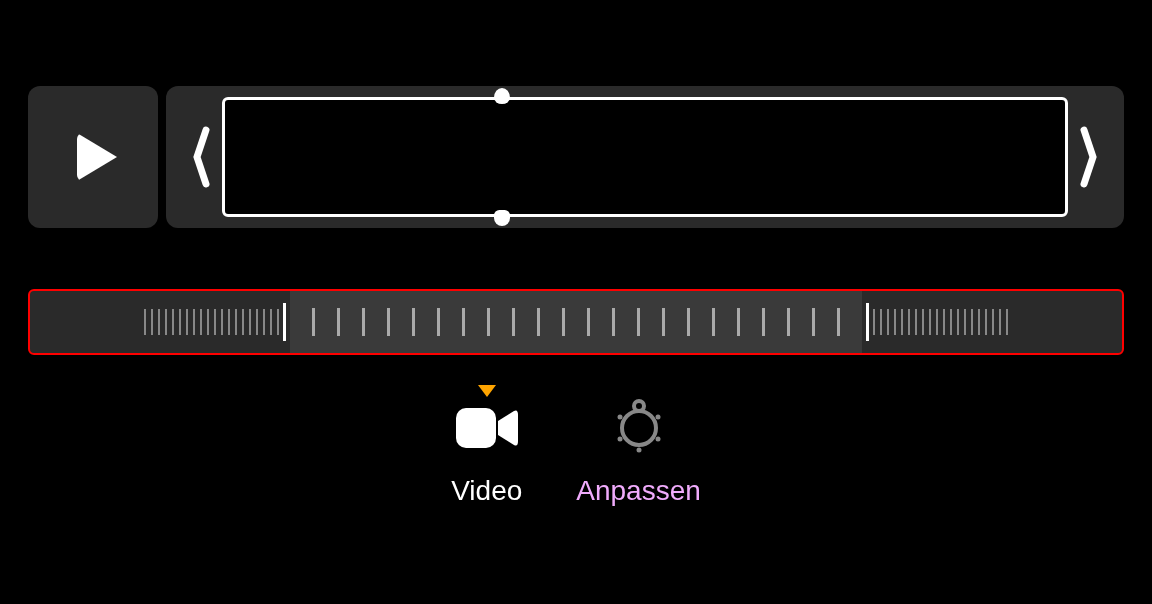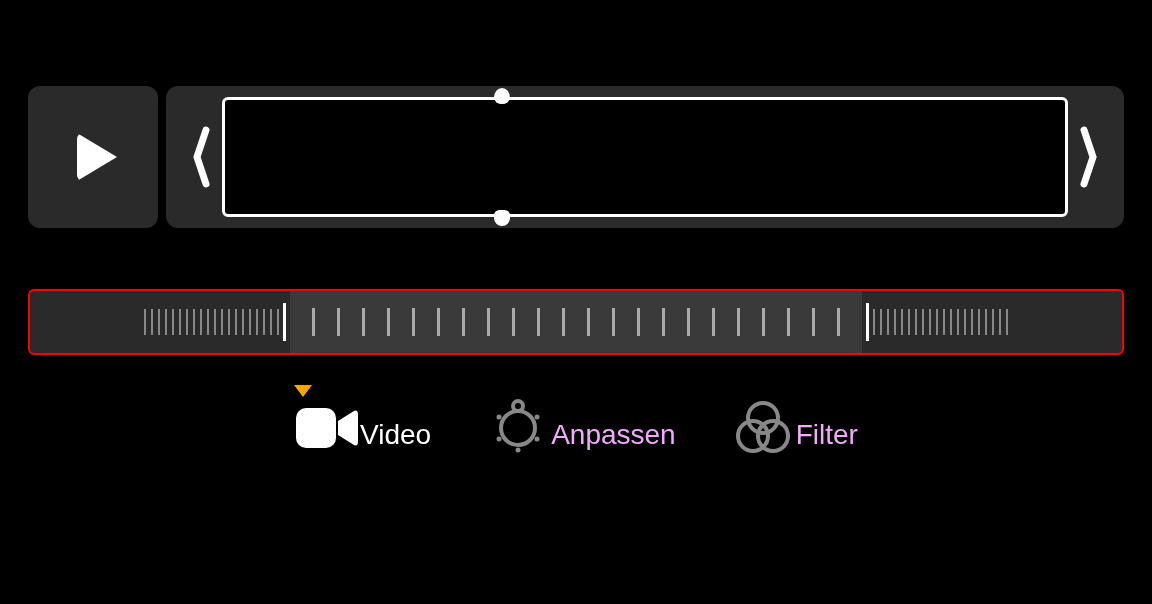--- a/index.html
+++ b/index.html
@@ -144,21 +144,21 @@
       position: absolute;
       top: 395px;
       left: 0;
       right: 0;
       display: flex;
       justify-content: center;
       gap: 54px;
     }
     .tab-item {
       display: flex;
-      flex-direction: row;
+      flex-direction: column;
       align-items: center;
       cursor: pointer;
       position: relative;
     }
     .tab-indicator {
       position: absolute;
       top: -10px;
       width: 0;
       height: 0;
       border-left: 9px solid transparent;
@@ -299,23 +299,13 @@
         <circle cx="30" cy="8" r="5" stroke="#888" stroke-width="4" fill="none"></circle>
         <circle cx="11" cy="19" r="2.5" fill="#888"></circle>
         <circle cx="49" cy="19" r="2.5" fill="#888"></circle>
         <circle cx="11" cy="41" r="2.5" fill="#888"></circle>
         <circle cx="49" cy="41" r="2.5" fill="#888"></circle>
         <circle cx="30" cy="52" r="2.5" fill="#888"></circle>
       </svg>
     </div>
     <div class="tab-label">Anpassen</div>
   </div>
-  <div class="tab-item">
-    <div class="tab-icon-wrap">
-      <svg width="56" height="56" viewBox="0 0 56 56">
-        <circle cx="28" cy="18" r="15" stroke="#888" stroke-width="4" fill="none"></circle>
-        <circle cx="18" cy="36" r="15" stroke="#888" stroke-width="4" fill="none"></circle>
-        <circle cx="38" cy="36" r="15" stroke="#888" stroke-width="4" fill="none"></circle>
-      </svg>
-    </div>
-    <div class="tab-label">Filter</div>
-  </div>
 </div>
 
 </body></html>

